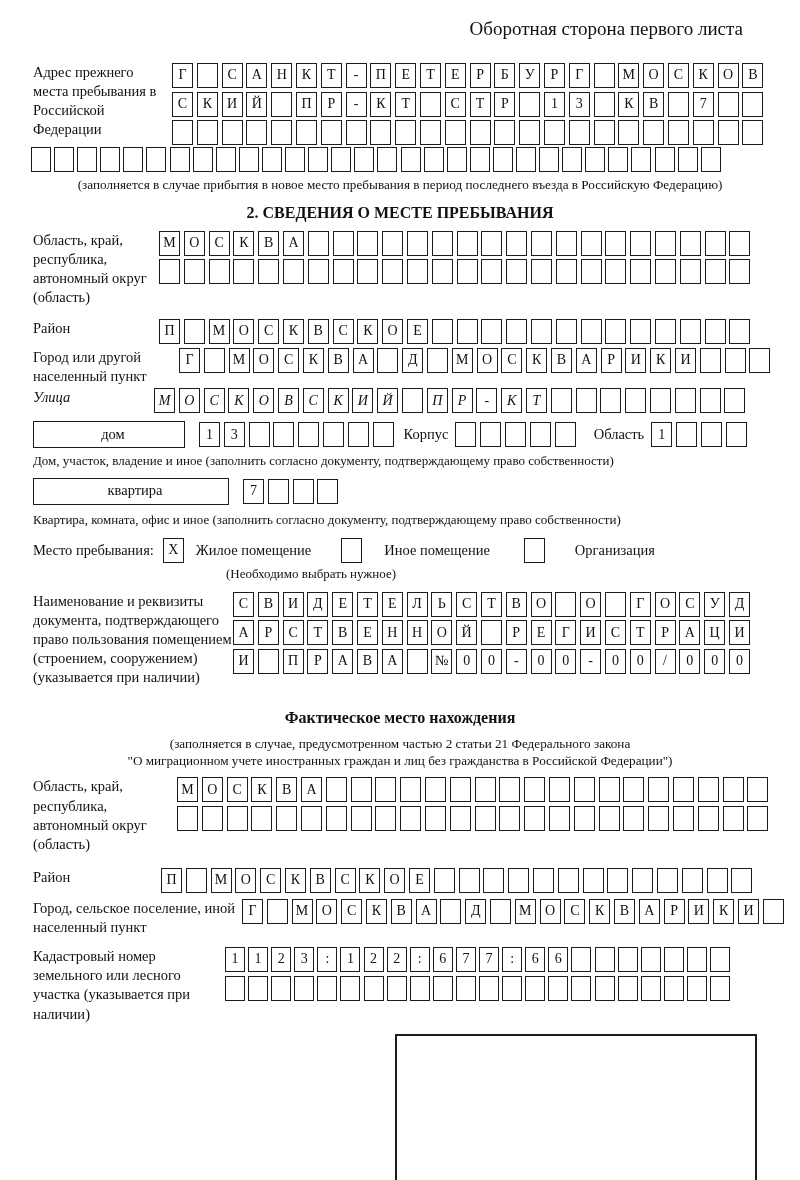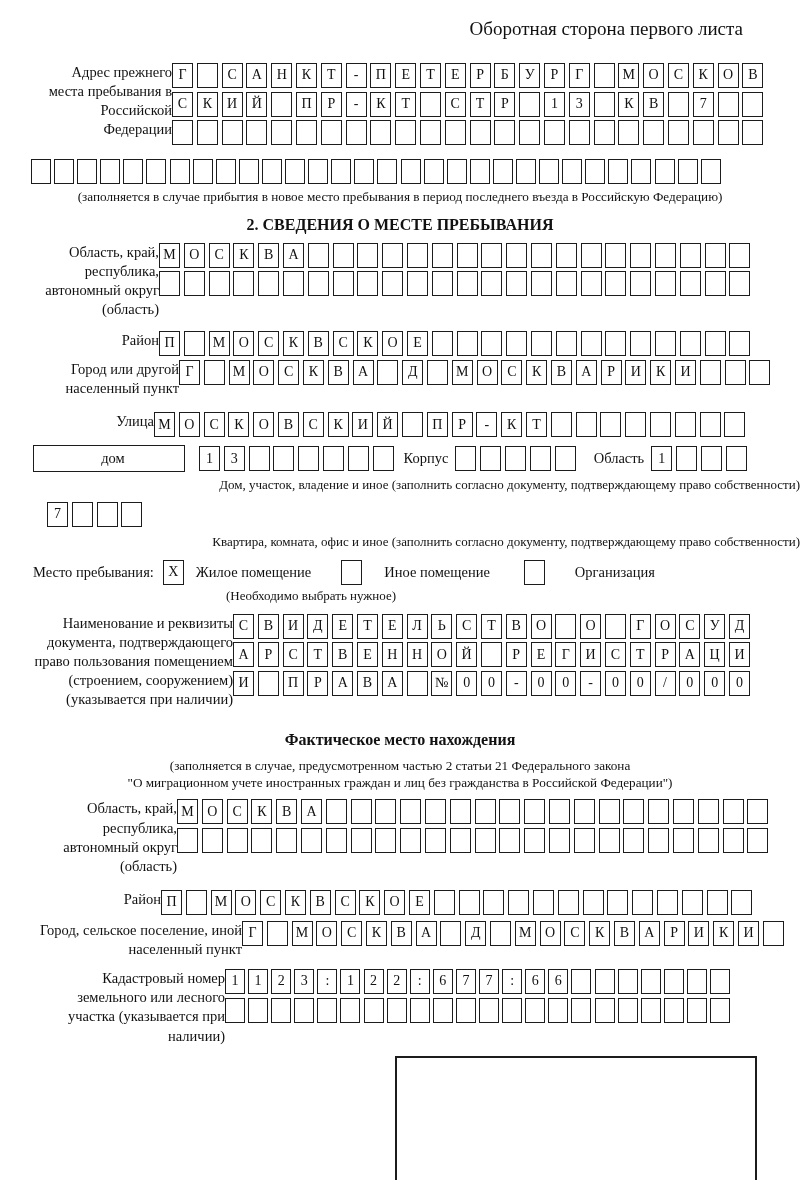--- a/index.html
+++ b/index.html
@@ -5,21 +5,21 @@
   html,body{margin:0;padding:0;background:#fff;}
   body{
     width:800px;height:1180px;
     font-family:"Liberation Serif","DejaVu Serif",serif;
     color:#111;font-size:14.5px;line-height:1.32;
     overflow:hidden;
   }
   .corner{ text-align:right; padding:16px 57px 0 0; font-size:19px; }
   .frow{ display:flex; align-items:flex-start; }
   .lbl{ flex:none; }
-  .ml33{ margin-left:33px;text-align:right; }
+  .ml33{ margin-left:33px; }
   .w126{ width:126px; } .w139{ width:139px; } .w146{ width:146px; }
   .w121{ width:121px; } .w200{ width:200px; } .w144{ width:144px; }
   .w128{ width:128px; } .w209{ width:209px; } .w192{ width:192px; }
   .rows{ display:flex; flex-direction:column; gap:3.5px; }
   .cellrow{ display:flex; gap:3.8px; }
   .cell{
     flex:none; width:21px; height:25px; box-sizing:border-box;
     border:1.6px solid #1c1c1c;
     display:inline-flex; align-items:center; justify-content:center;
     font-size:14px;
@@ -29,21 +29,21 @@
   .note{ font-size:13px; }
   .cnote{ text-align:center; font-size:13.2px; }
   .title{ text-align:center; font-weight:bold; font-size:16px; }
   .boxlabel{
     flex:none; box-sizing:border-box; border:1.6px solid #1c1c1c;
     height:27px; display:inline-flex; align-items:center; justify-content:center;
     font-size:14.5px;
     padding-left:8px;
   }
   .inline{ display:flex; align-items:center; }
-  .mt3{margin-top:14px;} .mt4{margin-top:4px;} .mt6{margin-top:6px;}
+  .mt3{margin-top:2px;font-style:italic;} .mt4{margin-top:4px;} .mt6{margin-top:6px;}
   .mt8{margin-top:8px;} .mt10{margin-top:10px;} .mt12{margin-top:12px;}
   .mt14{margin-top:14px;} .mt20{margin-top:20px;} .mt22{margin-top:22px;}
   .stamp{
     margin-left:395px; margin-top:10px;
     width:362px; height:175px; box-sizing:border-box;
     border:2px solid #1c1c1c;
   }
 </style>
 </head>
 <body>
@@ -341,20 +341,21 @@
   <div class="cellrow">
       <span class="cell">1</span>
       <span class="cell"></span>
       <span class="cell"></span>
       <span class="cell"></span>
     </div>
 </div>
 <div class="note ml33 mt4">Дом, участок, владение и иное (заполнить согласно документу, подтверждающему право собственности)</div>
 
 <div class="inline ml33 mt8">
+  <div class="boxlabel" style="width:196px;">квартира</div>
   <div class="cellrow" style="margin-left:14px;">
       <span class="cell">7</span>
       <span class="cell"></span>
       <span class="cell"></span>
       <span class="cell"></span>
     </div>
 </div>
 <div class="note ml33 mt6">Квартира, комната, офис и иное (заполнить согласно документу, подтверждающему право собственности)</div>
 
 <div class="inline ml33 mt10">

